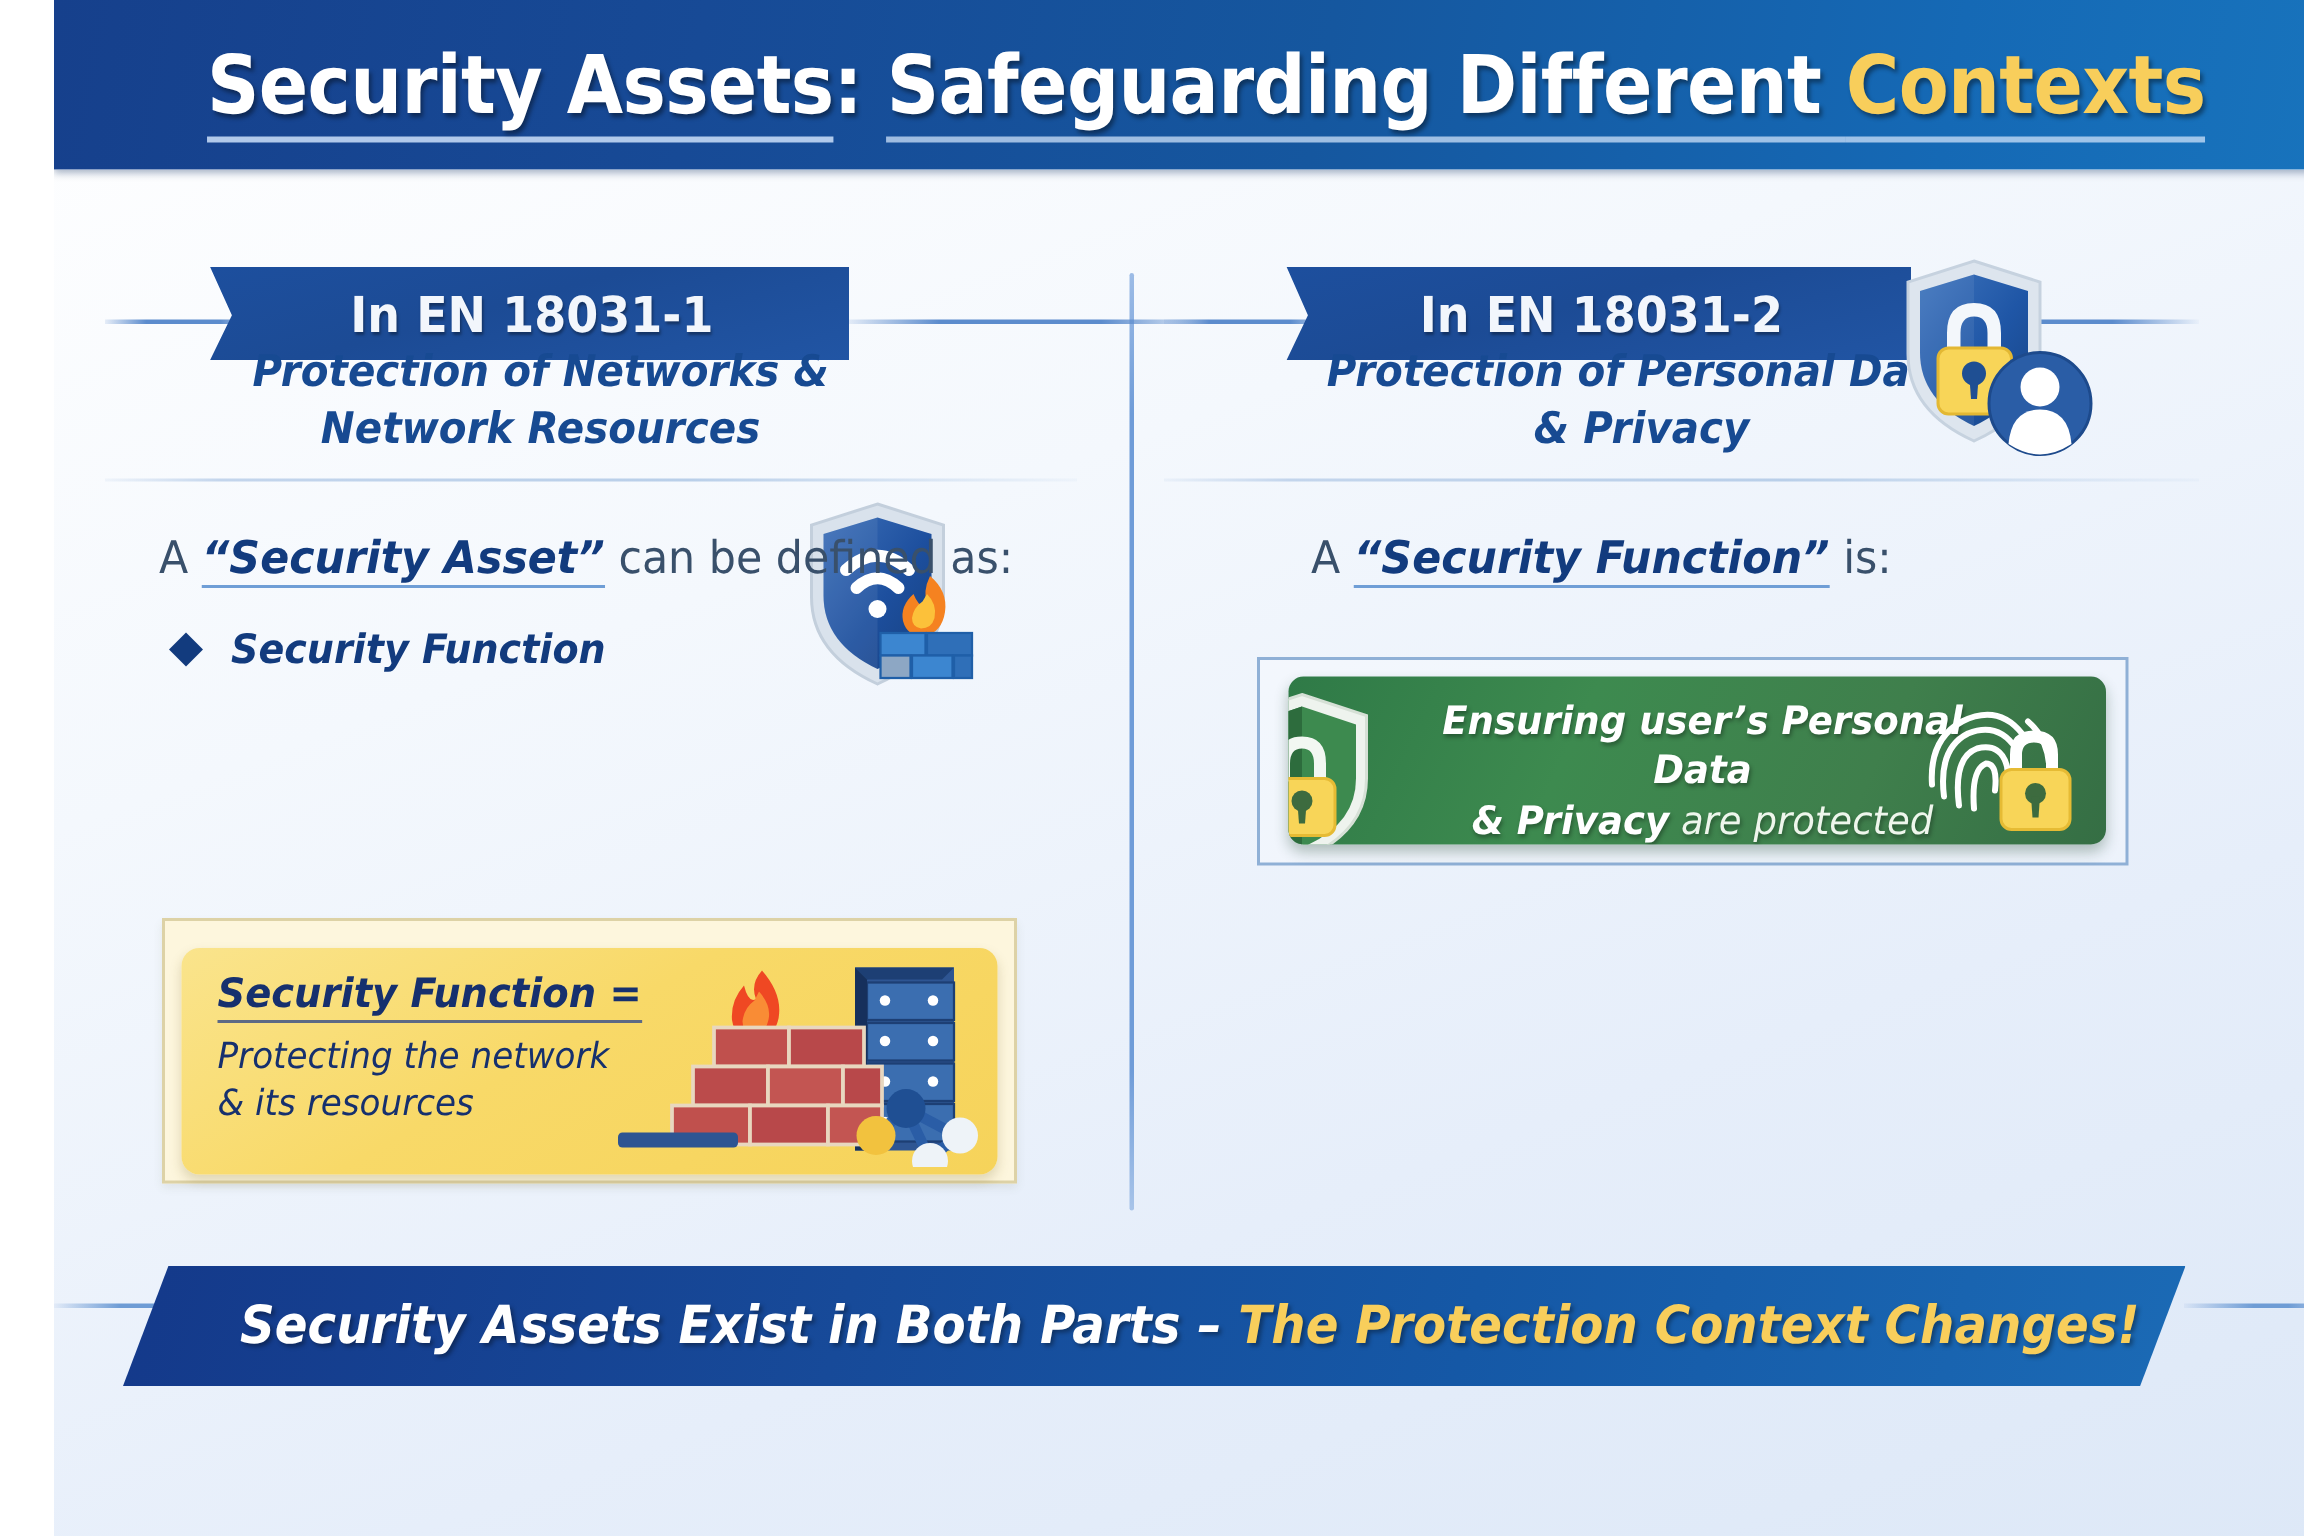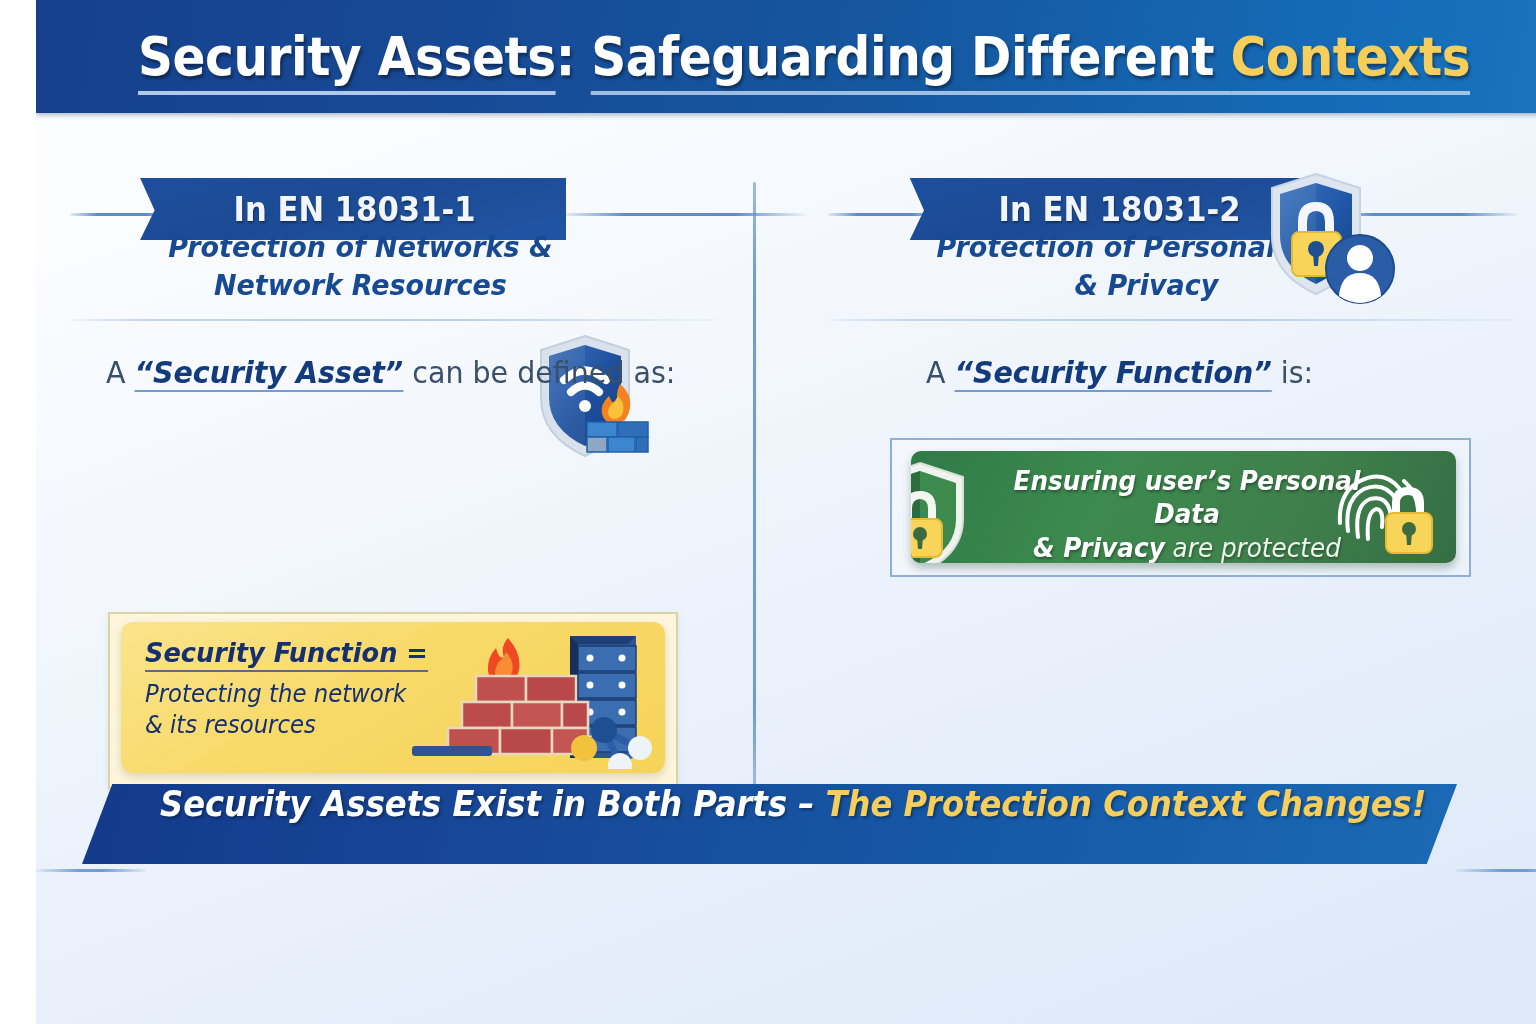--- a/index.html
+++ b/index.html
@@ -56,21 +56,21 @@
     border-bottom: 4px solid rgba(205,225,250,0.75);
     padding-bottom: 3px;
   }
 
   
   .col {
     position: absolute;
     top: 160px;
   }
   .col-left  { left: 34px;  width: 655px; }
-  .col-right { left: 792px; width: 690px; }
+  .col-right { left: 740px; width: 690px; }
 
   .divider-v {
     position: absolute;
     left: 717px; top: 182px;
     width: 3px; height: 625px;
     background: linear-gradient(180deg, #9dbce6 0%, #6f9cd8 15%, #6f9cd8 85%, #a8c4e9 100%);
     border-radius: 2px;
   }
 
   
@@ -184,21 +184,21 @@
   .callout-yellow-frame {
     position: absolute;
     left: 38px; top: 452px;
     width: 566px; height: 173px;
     border: 2px solid #ddd2a6;
     background: #fdf6dd;
     box-shadow: 0 3px 6px rgba(90,100,60,0.10);
   }
   .callout-yellow {
     position: absolute;
-    left: 11px; top: 8px;
+    left: 11px; top: 18px;
     width: 544px; height: 151px;
     border-radius: 12px;
     background: linear-gradient(150deg, #fae48c 0%, #f8d968 45%, #f6d35a 100%);
     box-shadow: 0 4px 8px rgba(120,100,30,0.22);
     overflow: hidden;
   }
   .cy-text {
     position: absolute;
     left: 24px; top: 15px;
     width: 300px;
@@ -257,27 +257,27 @@
   
   .footer-rule {
     position: absolute;
     top: 869px; height: 3px;
     background: linear-gradient(90deg, rgba(110,150,210,0.08) 0%, #6e9cd5 40%, #6e9cd5 60%, rgba(110,150,210,0.08) 100%);
   }
   .fr-left  { left: 0px;    width: 110px; }
   .fr-right { left: 1420px; width: 116px; }
   .footer-banner {
     position: absolute;
-    left: 46px; top: 784px;
+    left: 46px; top: 844px;
     width: 1375px; height: 80px;
     background: linear-gradient(105deg, #14398a 0%, #174a99 35%, #1558a6 65%, #1b6ab5 100%);
     box-shadow: 3px 5px 9px rgba(15,45,95,0.30);
     clip-path: polygon(2.2% 0, 100% 0, 97.8% 100%, 0 100%);
     display: flex;
-    align-items: flex-start;
+    align-items: center;
   }
   .footer-text {
     margin-left: 78px;
     font-family: "DejaVu Sans", sans-serif;
     font-size: 35px;
     font-weight: bold;
     font-style: italic;
     color: #ffffff;
     text-shadow: 2px 2px 3px rgba(0,0,0,0.35);
     white-space: nowrap;
@@ -347,20 +347,24 @@
     <div class="subtitle sub-left">
       <div>Protection of Networks &amp;</div>
       <div>Network Resources</div>
     </div>
 
     <div class="divider-h dh-left"></div>
 
     <div class="lead lead-left"><span>A </span><em>“Security Asset”</em><span> can be defined as:</span></div>
 
     <div class="bullets">
+      <div class="bullet-row">
+        <span class="bullet-dot"></span>
+        <span class="bullet-text">Security Function</span>
+      </div>
     </div>
 
     <div class="callout-yellow-frame">
       <div class="callout-yellow">
         <div class="cy-text">
           <div class="cy-title">Security Function =</div>
           <div class="cy-body">
             <div>Protecting the network</div>
             <div>&amp; its resources</div>
           </div>

